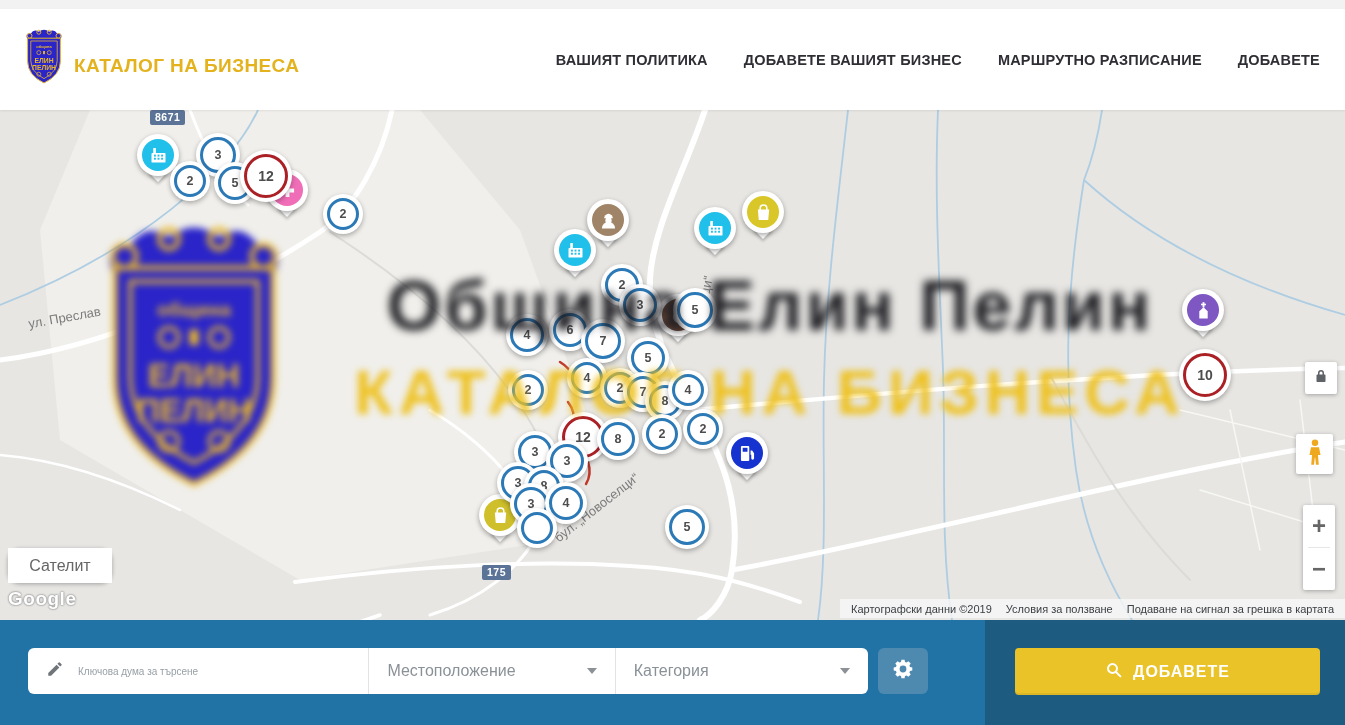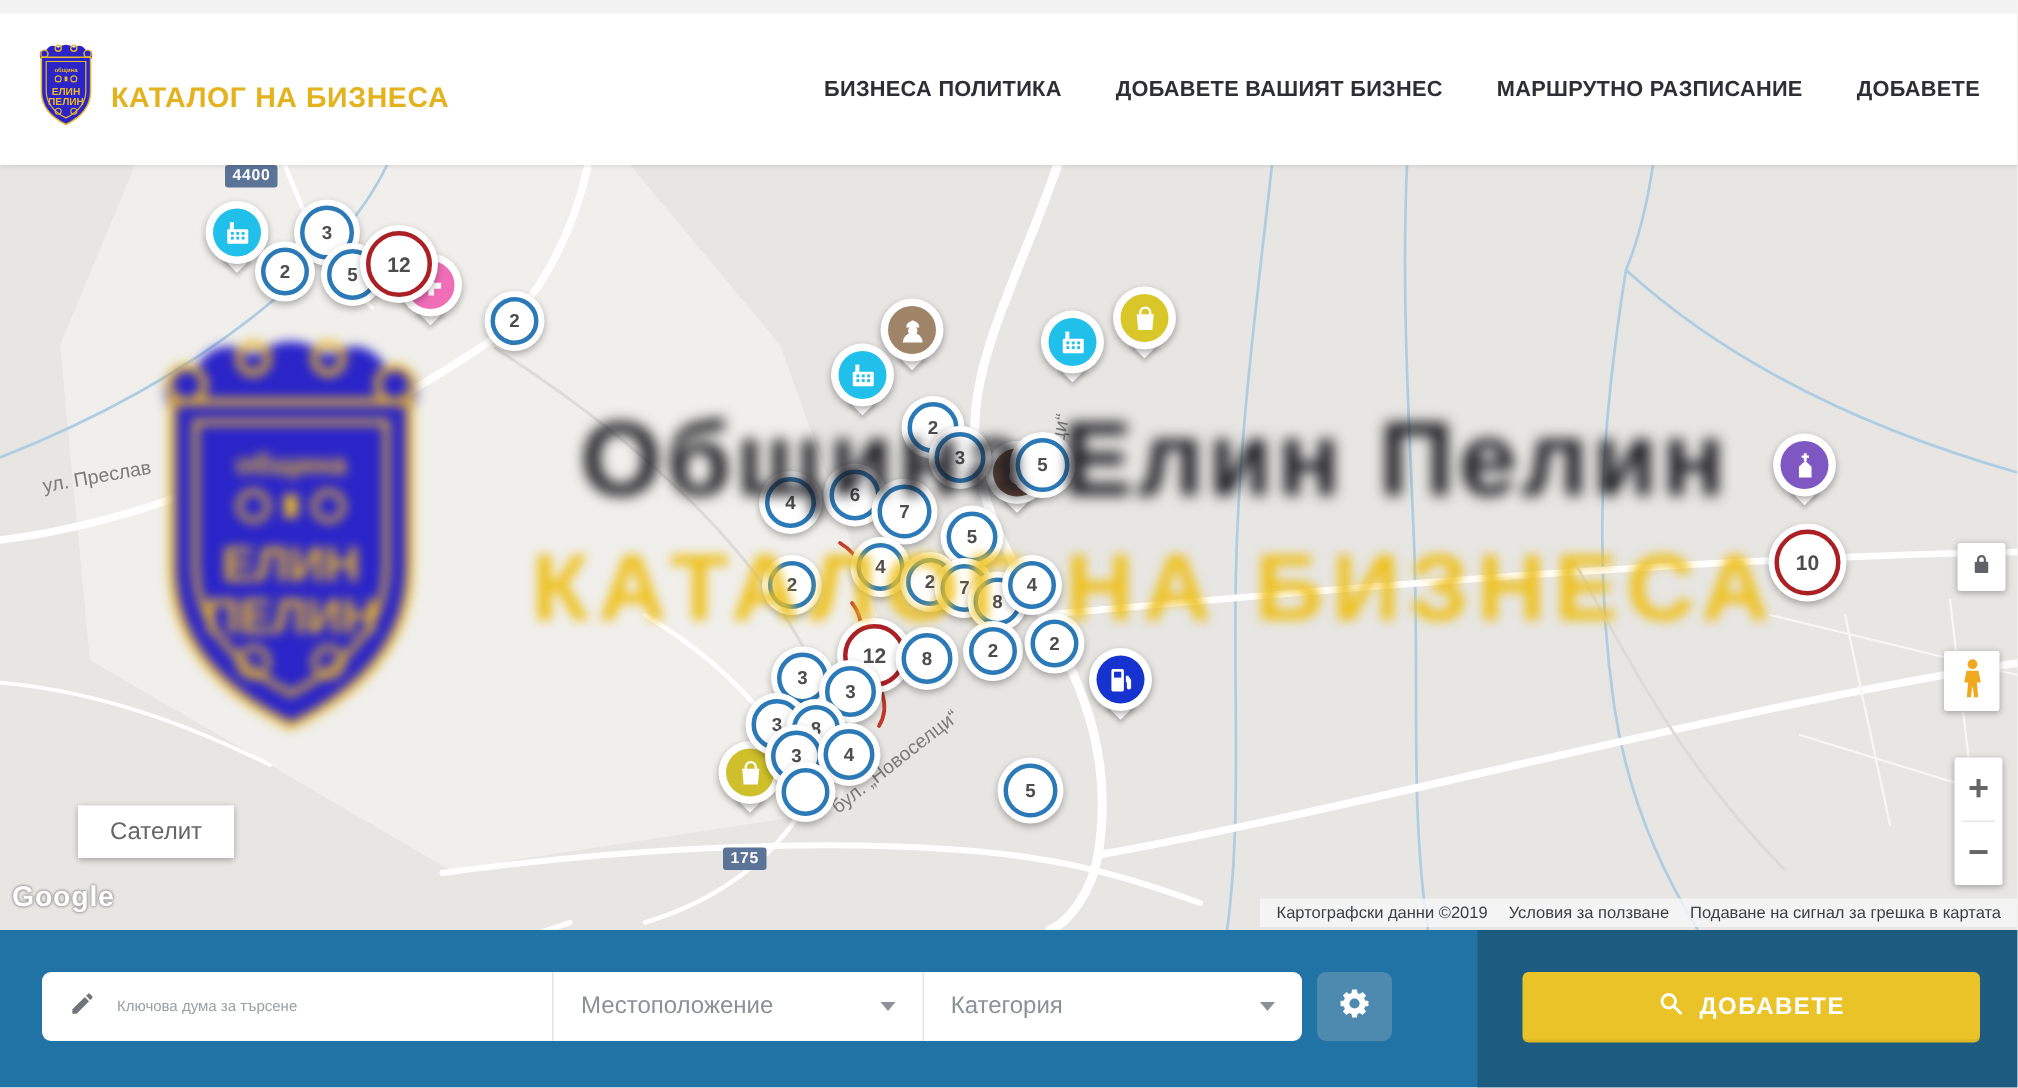--- a/index.html
+++ b/index.html
@@ -38,22 +38,22 @@
   
   .wm-crest{position:absolute;left:88px;top:104px;width:212px;z-index:40;filter:blur(3.5px);pointer-events:none;}
   .wm-title{position:absolute;left:330px;top:156px;width:880px;text-align:center;z-index:40;
             font-size:70px;font-weight:bold;color:#1b1b20;letter-spacing:3px;filter:blur(4.5px);
             pointer-events:none;white-space:nowrap;}
   .wm-sub{position:absolute;left:335px;top:246px;width:870px;text-align:center;z-index:40;
           font-size:63px;font-weight:800;color:#eec11f;letter-spacing:6px;filter:blur(3.5px);
           pointer-events:none;white-space:nowrap;}
 
   
-  .maptype{position:absolute;left:8px;top:427px;display:flex;z-index:50;
-           box-shadow:0 1px 4px rgba(0,0,0,.3);border-radius:2px;margin-left:44px;}
+  .maptype{position:absolute;left:8px;top:438px;display:flex;z-index:50;
+           box-shadow:0 1px 4px rgba(0,0,0,.3);border-radius:12px;}
   .maptype .btn{background:#fff;height:35px;display:flex;align-items:center;justify-content:center;
                 font-size:16px;cursor:pointer;}
   .maptype .btn.sat{width:104px;color:#666;}
   .glogo{position:absolute;left:8px;top:478px;z-index:50;font-size:19px;font-weight:bold;color:#fff;
          letter-spacing:.5px;text-shadow:0 0 2px #8a8a8a,0 0 2px #8a8a8a;cursor:pointer;}
   .attrib{position:absolute;right:0;top:489px;height:19px;z-index:50;background:rgba(248,248,248,.8);
           display:flex;align-items:center;gap:0;font-size:11px;color:#3c4043;padding:0 4px;}
   .attrib span,.attrib a{padding:0 7px;color:#3c4043;text-decoration:none;white-space:nowrap;}
   .ctl{position:absolute;background:#fff;box-shadow:0 1px 4px rgba(0,0,0,.3);border-radius:2px;z-index:50;
        display:flex;align-items:center;justify-content:center;cursor:pointer;}
@@ -109,21 +109,21 @@
     <circle cx="42" cy="64" r="5" fill="none" stroke="#e8b72a" stroke-width="1.8"></circle>
     <circle cx="68" cy="64" r="5" fill="none" stroke="#e8b72a" stroke-width="1.8"></circle>
     <rect x="52.6" y="60" width="4.8" height="8" fill="#e8b72a"></rect>
     <text x="55" y="90" text-anchor="middle" font-size="17" font-weight="bold" fill="#e8b72a" font-family="Liberation Sans,sans-serif">ЕЛИН</text>
     <text x="55" y="108" text-anchor="middle" font-size="17" font-weight="bold" fill="#e8b72a" font-family="Liberation Sans,sans-serif">ПЕЛИН</text>
     <circle cx="42" cy="118" r="5" fill="none" stroke="#e8b72a" stroke-width="1.8"></circle>
     <circle cx="68" cy="118" r="5" fill="none" stroke="#e8b72a" stroke-width="1.8"></circle>
   </svg></div>
   <div class="site-subtitle">КАТАЛОГ НА БИЗНЕСА</div>
   <div class="nav">
-    <a>БИЗНЕСА ПОЛИТИКА</a>
+    <a>ВАШИЯТ ПОЛИТИКА</a>
     <a>ДОБАВЕТЕ ВАШИЯТ БИЗНЕС</a>
     <a>МАРШРУТНО РАЗПИСАНИЕ</a>
     <a>ДОБАВЕТЕ</a>
   </div>
 </div>
 
 <div class="map" id="map">
   <svg class="art" id="mapart" width="1345" height="510">
       <polygon points="90,0 420,0 520,120 585,300 560,430 300,470 60,330 40,120" fill="#f0efeb"></polygon>
       <path d="M258,0 C230,60 140,140 0,195" fill="none" stroke="#aecde2" stroke-width="1.8"></path>
@@ -148,21 +148,21 @@
       <path d="M588,352 q4,12 -2,22" fill="none" stroke="#c0392b" stroke-width="2.5" stroke-linecap="round"></path>
       <path d="M560,252 q10,6 14,16" fill="none" stroke="#c0392b" stroke-width="2.5" stroke-linecap="round"></path>
     </svg>
 
   <div id="labels">
       <div class="streetlabel" style="left: 28px; top: 200px; transform: rotate(-10deg);">ул. Преслав</div>
       <div class="streetlabel" style="left: 545px; top: 390px; transform: rotate(-38deg);">бул. „Новоселци“</div>
       <div class="streetlabel" style="left: 697px; top: 168px; transform: rotate(-78deg);">ци“</div>
     </div>
   <div id="badges">
-      <div class="roadbadge" style="left: 150px; top: 0px;">4400</div>
+      <div class="roadbadge" style="left: 150px; top: 0px;">8671</div>
       <div class="roadbadge" style="left: 482px; top: 455px;">175</div>
     </div>
   <div id="pins">
       <div class="pin" style="left: 266px; top: 59px;">
         <div class="tail"></div>
         <div class="bub"></div>
     <div class="inner" style="background:#f06eb7">
     <svg viewBox="0 0 24 24">
             <path fill="#fff" d="M9.8 4.5h4.4v5.3h5.3v4.4h-5.3v5.3H9.8v-5.3H4.5V9.8h5.3z"></path>
           </svg>

